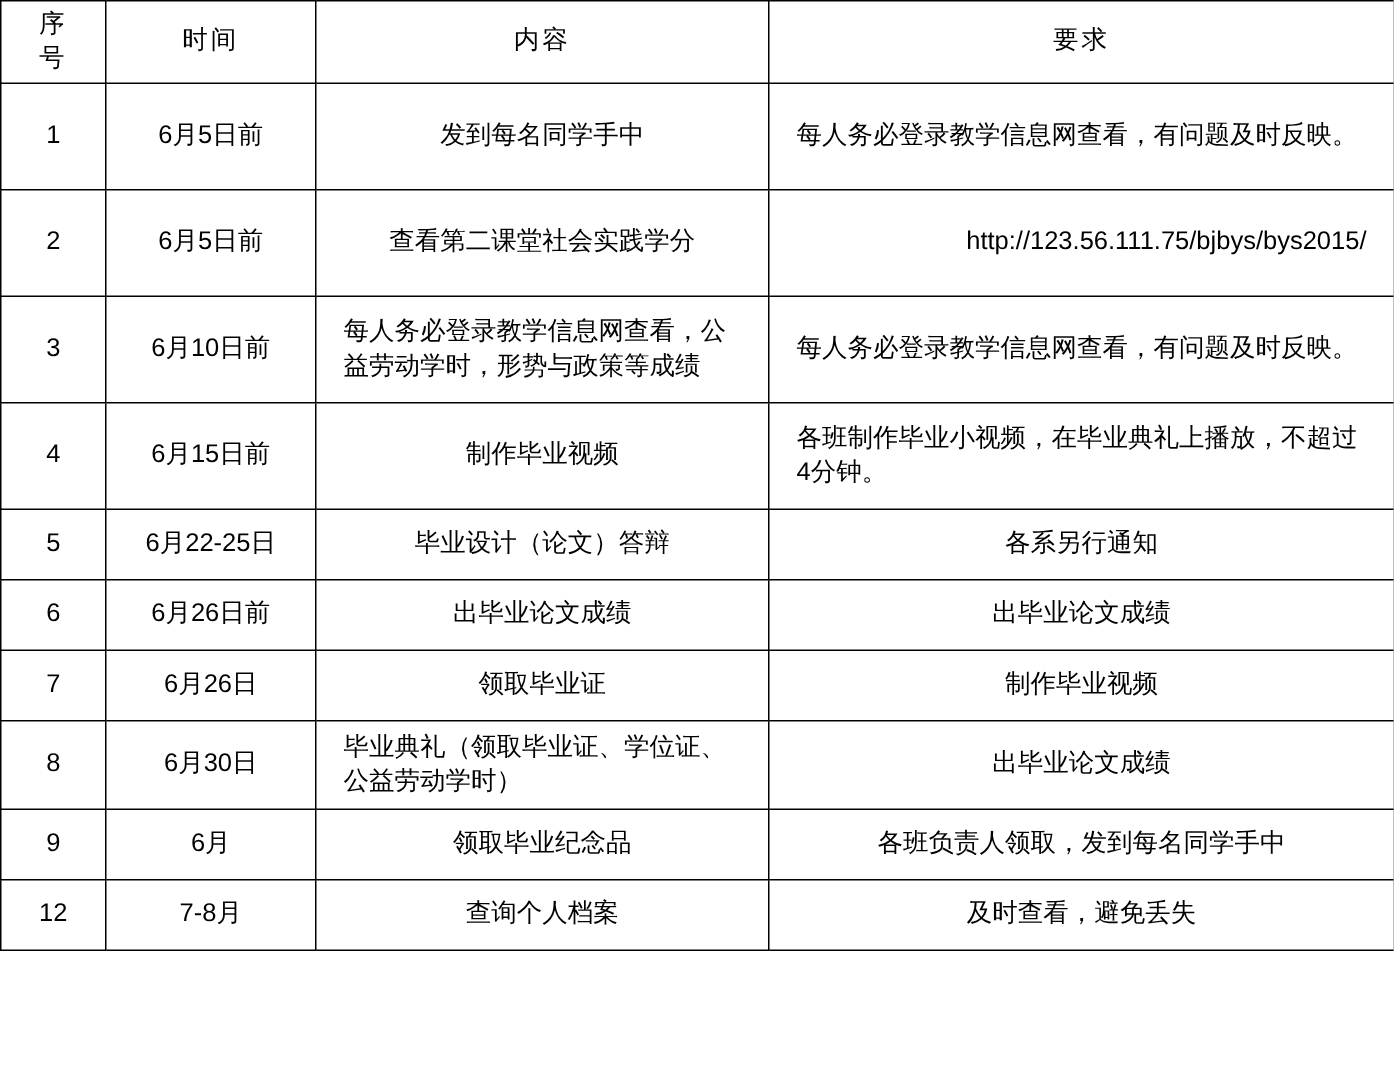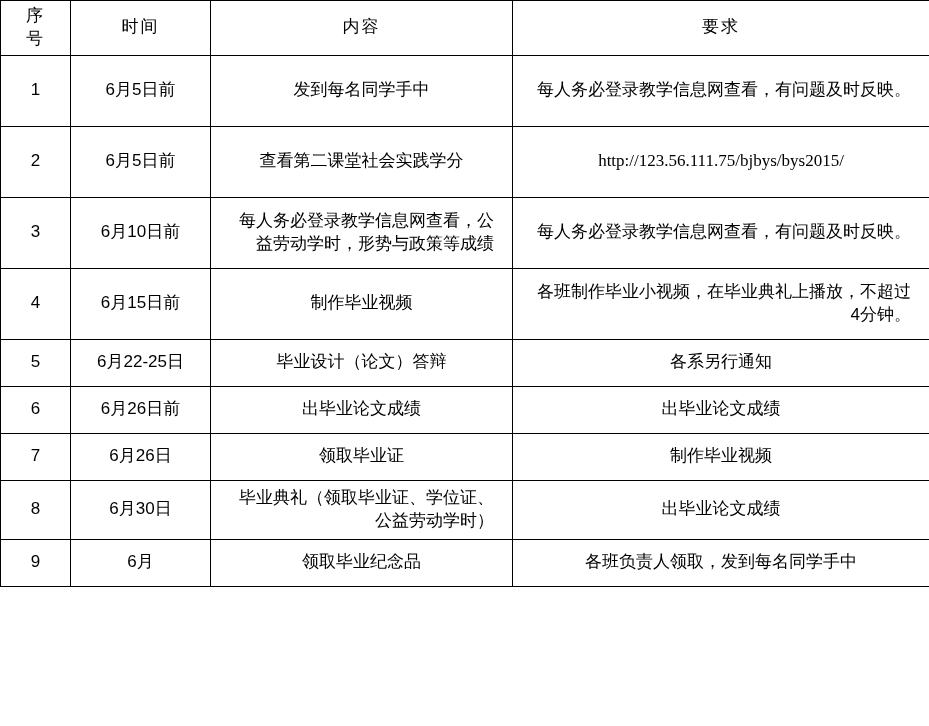--- a/index.html
+++ b/index.html
@@ -32,26 +32,26 @@
   col.c-cont  { width: 302px; }
   col.c-req   { width: 417px; }
 
   thead td {
     text-align: center;
     font-size: 19px;
     height: 38px;
     letter-spacing: 2px;
   }
   td.center { text-align: center; }
-  td.left   { text-align: right; }
+  td.left   { text-align: left; }
   td.mono {
-    font-family: Liberation Serif, serif;
+    font-family: Liberation Sans, sans-serif;
     font-size: 16px;
     letter-spacing: 0px;
-    text-align: center;
+    text-align: right;
   }
   tr.r-tall td { height: 62px; }
   tr.r-mid  td { height: 50px; }
   tr.r-small td { height: 38px; }
 </style>
 </head>
 <body>
 
 <table class="schedule">
   <colgroup>
@@ -116,14 +116,20 @@
         <td class="center">6月30日</td>
         <td class="left">毕业典礼（领取毕业证、学位证、公益劳动学时）</td>
         <td class="center">出毕业论文成绩</td>
       </tr>
       <tr class="r-small">
         <td class="center">9</td>
         <td class="center">6月</td>
         <td class="center">领取毕业纪念品</td>
         <td class="center">各班负责人领取，发到每名同学手中</td>
       </tr>
+      <tr class="r-small">
+        <td class="center">12</td>
+        <td class="center">7-8月</td>
+        <td class="center">查询个人档案</td>
+        <td class="center">及时查看，避免丢失</td>
+      </tr>
     </tbody>
 </table>
 
 </body></html>

